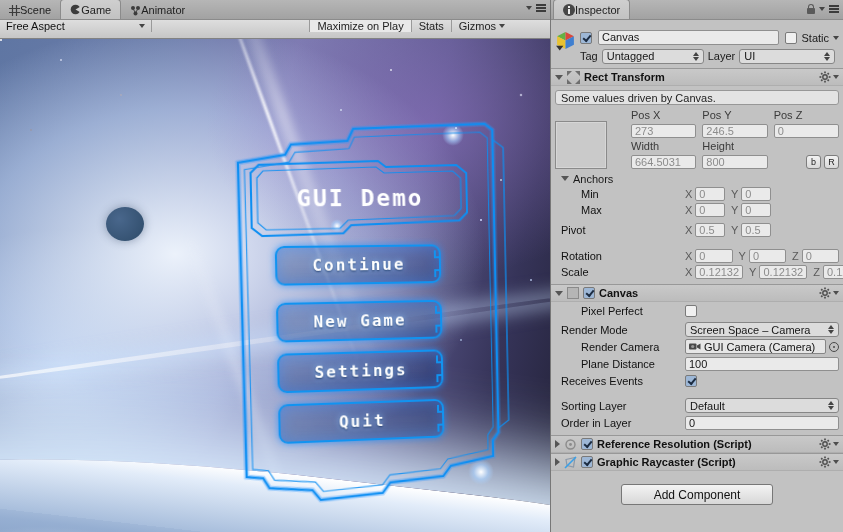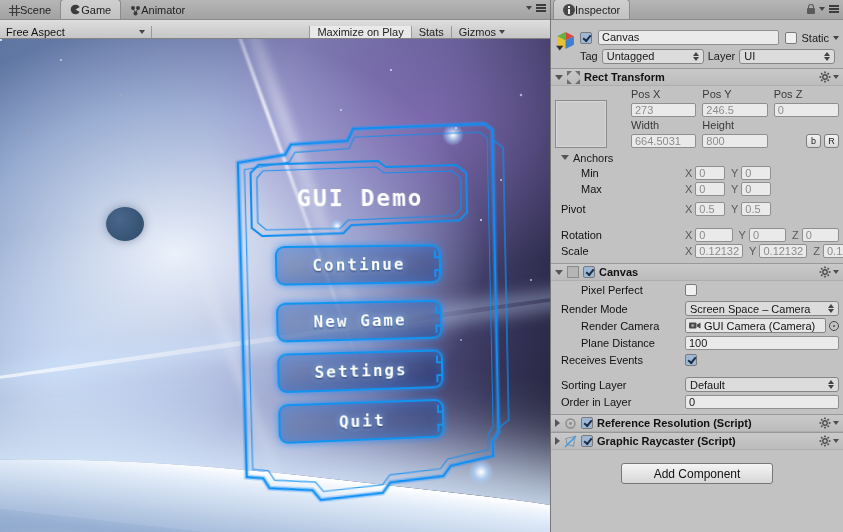--- a/index.html
+++ b/index.html
@@ -46,21 +46,21 @@
     border-left:2px solid #1c2c42; border-bottom:2px solid #1c2c42; transform:rotate(-50deg);
   }
 
   .ddars { display:flex; flex-direction:column; gap:1px; margin-left:4px; flex:none; }
   .ddars i { display:block; }
 
   
   .left-pane { width:550px; display:flex; flex-direction:column; }
   .game-toolbar {
     height:19px; background:linear-gradient(#dedede,#c6c6c6);
-    border-bottom:1px solid #828282; display:flex; align-items:flex-end;
+    border-bottom:1px solid #828282; display:flex; align-items:flex-start;
   }
   .aspect-dd { width:152px; display:flex; align-items:center; justify-content:space-between;
     padding:0 6px; border-right:1px solid #9a9a9a; }
   .tb-spring { flex:1; }
   .tb-btn { display:flex; align-items:center; gap:3px; padding:0 7px; border-left:1px solid #9a9a9a; color:#222; }
   .tb-btn.lit { background:#e9e9e9; }
   .tb-end-pad { width:38px; }
 
   
   .game-view {
@@ -333,20 +333,23 @@
                 <line x1="2.2" y1="2.2" x2="3.4" y2="3.4"></line>
                 <line x1="8.6" y1="8.6" x2="9.8" y2="9.8"></line>
                 <line x1="9.8" y1="2.2" x2="8.6" y2="3.4"></line>
                 <line x1="3.4" y1="8.6" x2="2.2" y2="9.8"></line>
               </g>
             </svg>
           <i class="tri-dn" style="border-top-color:#4e4e4e"></i>
         </span>
       </div>
 
+      <div class="helpbox">
+        <span>Some values driven by Canvas.</span>
+      </div>
 
       <div class="rt-grid">
         <div class="anchor-preview"></div>
         <div class="pos-cols">
           <span class="collbl">Pos X</span>
           <span class="collbl">Pos Y</span>
           <span class="collbl">Pos Z</span>
           <div class="tfield driven"><span>273</span></div>
           <div class="tfield driven"><span>246.5</span></div>
           <div class="tfield driven"><span>0</span></div>

